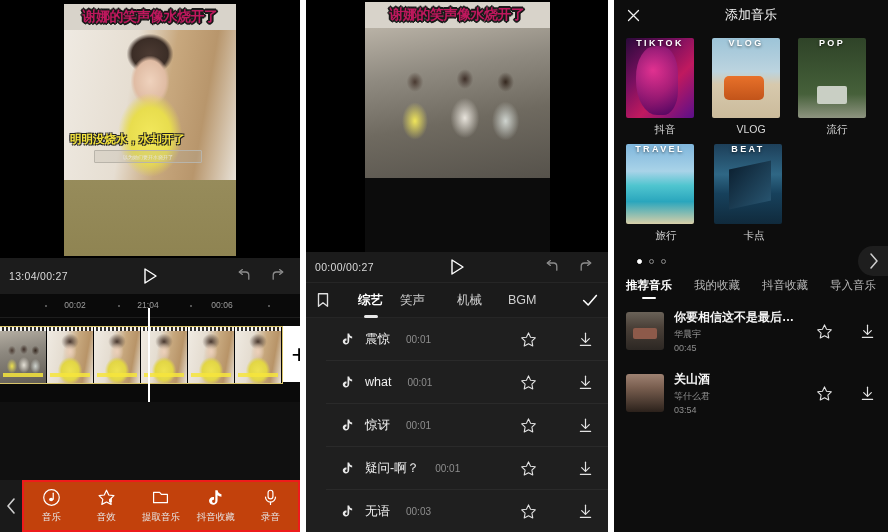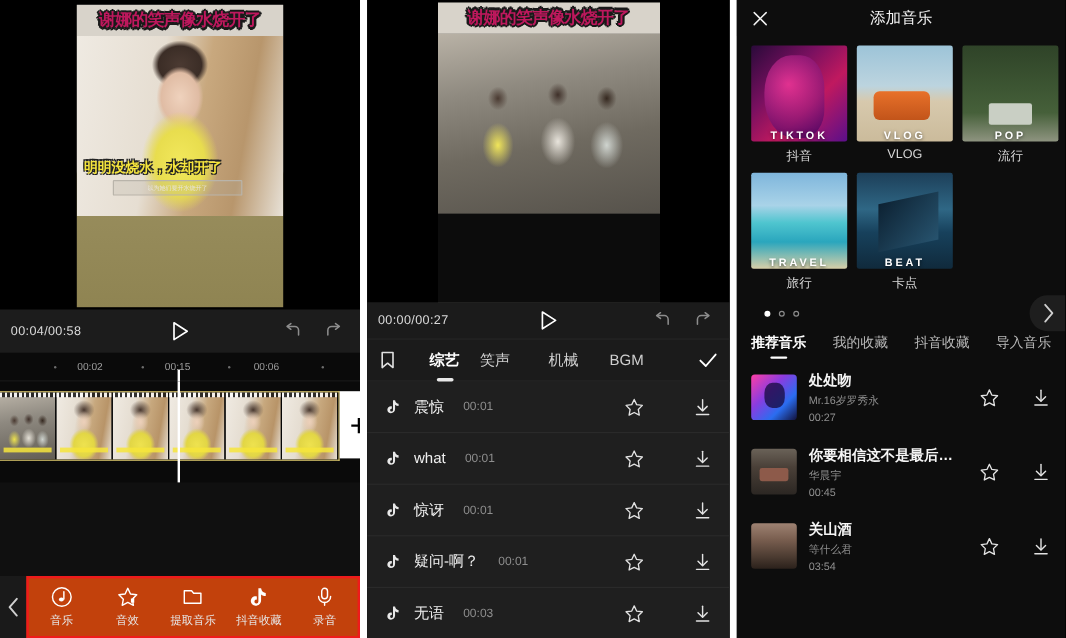--- a/index.html
+++ b/index.html
@@ -175,40 +175,40 @@
     content:""; position:absolute; left:50%; transform:translateX(-50%); bottom:-9px;
     width: 14px; height: 3px; border-radius:2px; background:#e8e8e8;
   }
   .bookmark-ico { width:18px; height:18px; flex:0 0 auto; }
   .check-ico { width:20px; height:20px; flex:0 0 auto; }
   .clip-mask { position:relative; overflow:hidden; width: 40px; }
 
   .sfx-list { background: #1f1f1f; height: calc(532px - 252px - 30px - 36px); }
   .sfx-row {
     height: 43px; display:flex; align-items:center; padding: 0 14px 0 14px;
-    border-bottom: 1px solid #2a2a2a; gap: 10px;
+    border-bottom: 1px solid #2a2a2a; gap: 10px; margin-left: 20px;
   }
   .note-ico { width: 15px; height: 15px; flex: 0 0 auto;}
   .sfx-name { font-size: 12.5px; color: #f0f0f0; }
   .sfx-dur { font-size: 10px; color: #8e8e8e; margin-left: 6px;}
   .row-sp { margin-left:auto; }
   .star-ico { width: 17px; height: 17px; }
   .dl-ico { width: 17px; height: 17px; margin-left: 30px;}
 
   
   .r-header { height: 30px; display:flex; align-items:center; position:relative; background:#0d0d0d;}
   .r-close { position:absolute; left: 12px; width: 15px; height:15px;}
   .r-title { width:100%; text-align:center; font-size: 13px; color:#f2f2f2;}
 
   .cards { padding: 8px 12px 0 12px; }
   .card-row { display:flex; gap: 8px; margin-bottom: 7px;}
   .card { width: 80px; }
   .card-art {
-    width: 80px; height: 80px; border-radius: 2px; position: relative; overflow: hidden;
-    display:flex; align-items:flex-end; justify-content:center;
+    width: 68px; height: 80px; border-radius: 2px; position: relative; overflow: hidden;
+    display:flex; align-items:flex-start; justify-content:center;
   }
   .card-art span {
     font-size: 9px; letter-spacing: 2.4px; color: #fff; font-weight: bold; z-index:2;
     text-shadow: 0 1px 3px rgba(0,0,0,.6);
   }
   .card-label { text-align:center; font-size: 10.5px; color: #d8d8d8; margin-top: 5px;}
   .art-tiktok { background: linear-gradient(135deg,#2a0a3a 0%,#7a1060 35%,#c0195f 62%,#5a0f8a 100%); }
   .art-tiktok::after{content:"";position:absolute;left:14%;top:10%;width:62%;height:86%;border-radius:45% 40% 35% 50%;background:radial-gradient(circle at 40% 35%,rgba(255,60,160,.75),rgba(60,0,90,.85));}
   .art-vlog { background: linear-gradient(#9dc4d8 0%,#bcd4df 42%,#d7c9ad 58%,#cbbb9b 100%); }
   .art-vlog::after{content:"";position:absolute;left:18%;top:48%;width:58%;height:30%;border-radius:5px;background:linear-gradient(#e8712a,#c2541a);}
@@ -263,21 +263,21 @@
           <div class="title-text">谢娜的笑声像水烧开了</div>
         </div>
         <div class="subtitle-text">明明没烧水，水却开了</div>
         <div class="subtitle-box">
           <span>以为她们要开水烧开了</span>
         </div>
       </div>
     </div>
 
     <div class="transport">
-      <div class="time-code">00:04/00:58</div>
+      <div class="time-code">13:04/00:27</div>
       <div class="play-btn">
         <svg width="16" height="18" viewBox="0 0 16 18">
           <path d="M3 2 L14 9 L3 16 Z" fill="none" stroke="#ffffff" stroke-width="1.4" stroke-linejoin="round"></path>
         </svg>
       </div>
       <div class="undo-redo">
         <svg class="ur-ico" viewBox="0 0 20 20">
           <path d="M16 14 V9 a4 4 0 0 0 -4 -4 H5" fill="none" stroke="#8d8d8d" stroke-width="1.6" stroke-linecap="round"></path>
           <path d="M8 2 L4 5 L8 8" fill="none" stroke="#8d8d8d" stroke-width="1.6" stroke-linecap="round" stroke-linejoin="round"></path>
         </svg>
@@ -285,21 +285,21 @@
           <path d="M4 14 V9 a4 4 0 0 1 4 -4 H15" fill="none" stroke="#8d8d8d" stroke-width="1.6" stroke-linecap="round"></path>
           <path d="M12 2 L16 5 L12 8" fill="none" stroke="#8d8d8d" stroke-width="1.6" stroke-linecap="round" stroke-linejoin="round"></path>
         </svg>
       </div>
     </div>
 
     <div class="ruler">
       <div class="tick-dot" style="left:45px"></div>
       <div class="tick-label" style="left:75px">00:02</div>
       <div class="tick-dot" style="left:118px"></div>
-      <div class="tick-label" style="left:148px">00:15</div>
+      <div class="tick-label" style="left:148px">21:04</div>
       <div class="tick-dot" style="left:190px"></div>
       <div class="tick-label" style="left:222px">00:06</div>
       <div class="tick-dot" style="left:268px"></div>
       <div class="playhead-ruler"></div>
     </div>
 
     <div class="filmstrip-area">
       <div class="strip">
         <div class="clipwrap">
           <div class="thumb g">
@@ -625,85 +625,63 @@
 
     <div class="m-tabs">
       <div class="m-tab active">推荐音乐</div>
       <div class="m-tab">我的收藏</div>
       <div class="m-tab">抖音收藏</div>
       <div class="m-tab">导入音乐</div>
     </div>
 
     <div>
 
+
       <div class="song-row">
-        <div class="song-art sa-1"></div>
+        <div class="song-art sa-2"></div>
         <div class="song-meta">
-          <div class="song-title">处处吻</div>
-          <div class="song-artist">Mr.16岁罗秀永</div>
-          <div class="song-dur">00:27</div>
+          <div class="song-title">你要相信这不是最后…</div>
+          <div class="song-artist">华晨宇</div>
+          <div class="song-dur">00:45</div>
         </div>
         <div class="song-actions">
           <span class="star-ico">
             <svg width="17" height="17" viewBox="0 0 20 20">
                 <path d="M10 2.2 L12.4 7.3 L18 8 L14 12 L15 17.6 L10 15 L5 17.6 L6 12 L2 8 L7.6 7.3 Z" fill="none" stroke="#e2e2e2" stroke-width="1.3" stroke-linejoin="round"></path>
               </svg>
           </span>
           <span class="dl-ico" style="margin-left:0">
             <svg width="17" height="17" viewBox="0 0 20 20">
                 <path d="M10 2.5 V13" stroke="#e2e2e2" stroke-width="1.4" stroke-linecap="round"></path>
                 <path d="M5.5 9 L10 13.4 L14.5 9" fill="none" stroke="#e2e2e2" stroke-width="1.4" stroke-linecap="round" stroke-linejoin="round"></path>
                 <path d="M4 17 H16" stroke="#e2e2e2" stroke-width="1.4" stroke-linecap="round"></path>
               </svg>
           </span>
         </div>
       </div>
 
       <div class="song-row">
-        <div class="song-art sa-2"></div>
+        <div class="song-art sa-3"></div>
         <div class="song-meta">
-          <div class="song-title">你要相信这不是最后…</div>
-          <div class="song-artist">华晨宇</div>
-          <div class="song-dur">00:45</div>
+          <div class="song-title">关山酒</div>
+          <div class="song-artist">等什么君</div>
+          <div class="song-dur">03:54</div>
         </div>
         <div class="song-actions">
           <span class="star-ico">
             <svg width="17" height="17" viewBox="0 0 20 20">
                 <path d="M10 2.2 L12.4 7.3 L18 8 L14 12 L15 17.6 L10 15 L5 17.6 L6 12 L2 8 L7.6 7.3 Z" fill="none" stroke="#e2e2e2" stroke-width="1.3" stroke-linejoin="round"></path>
               </svg>
           </span>
           <span class="dl-ico" style="margin-left:0">
             <svg width="17" height="17" viewBox="0 0 20 20">
                 <path d="M10 2.5 V13" stroke="#e2e2e2" stroke-width="1.4" stroke-linecap="round"></path>
                 <path d="M5.5 9 L10 13.4 L14.5 9" fill="none" stroke="#e2e2e2" stroke-width="1.4" stroke-linecap="round" stroke-linejoin="round"></path>
                 <path d="M4 17 H16" stroke="#e2e2e2" stroke-width="1.4" stroke-linecap="round"></path>
               </svg>
           </span>
         </div>
       </div>
 
-      <div class="song-row">
-        <div class="song-art sa-3"></div>
-        <div class="song-meta">
-          <div class="song-title">关山酒</div>
-          <div class="song-artist">等什么君</div>
-          <div class="song-dur">03:54</div>
-        </div>
-        <div class="song-actions">
-          <span class="star-ico">
-            <svg width="17" height="17" viewBox="0 0 20 20">
-                <path d="M10 2.2 L12.4 7.3 L18 8 L14 12 L15 17.6 L10 15 L5 17.6 L6 12 L2 8 L7.6 7.3 Z" fill="none" stroke="#e2e2e2" stroke-width="1.3" stroke-linejoin="round"></path>
-              </svg>
-          </span>
-          <span class="dl-ico" style="margin-left:0">
-            <svg width="17" height="17" viewBox="0 0 20 20">
-                <path d="M10 2.5 V13" stroke="#e2e2e2" stroke-width="1.4" stroke-linecap="round"></path>
-                <path d="M5.5 9 L10 13.4 L14.5 9" fill="none" stroke="#e2e2e2" stroke-width="1.4" stroke-linecap="round" stroke-linejoin="round"></path>
-                <path d="M4 17 H16" stroke="#e2e2e2" stroke-width="1.4" stroke-linecap="round"></path>
-              </svg>
-          </span>
-        </div>
-      </div>
-
     </div>
   </div>
 
 </div>
 
 </body></html>

